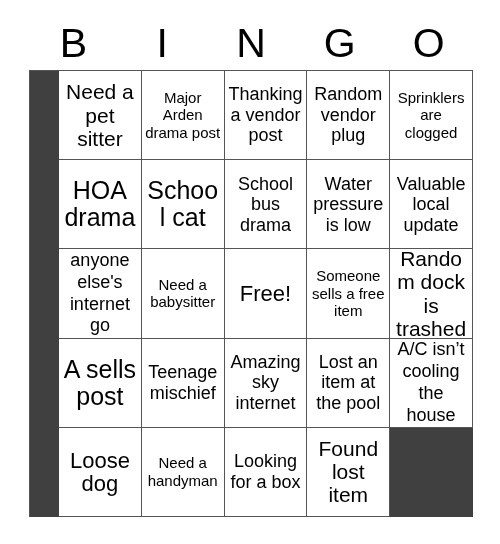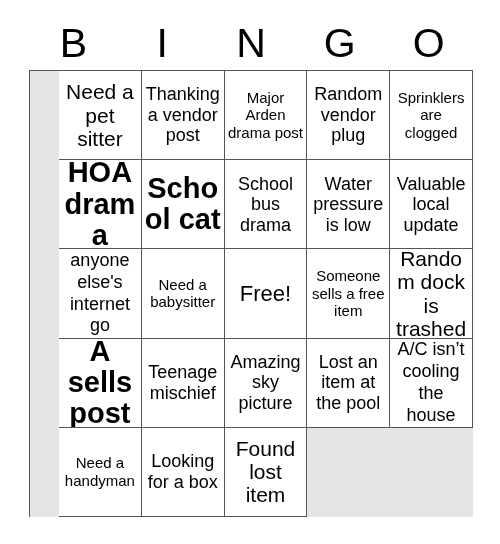--- a/index.html
+++ b/index.html
@@ -48,21 +48,21 @@
     left: 29px;
     top: 70px;
     width: 444px;
     height: 447px;
     box-sizing: border-box;
     display: grid;
     grid-template-columns: repeat(5, 1fr);
     grid-template-rows: repeat(5, 1fr);
     border-top: 1.6px solid #555555;
     border-left: 1.6px solid #555555;
-    background: #e5e5e5;
+    background: #404040;
     padding-left: 29px;
   }
   .cell {
     box-sizing: border-box;
     border-right: 1.6px solid #555555;
     border-bottom: 1.6px solid #555555;
     display: flex;
     align-items: center;
     justify-content: center;
     text-align: center;
@@ -73,21 +73,21 @@
   .cell-text {
     display: block;
     width: 100%;
     line-height: 1.12;
     color: #000000;
     word-wrap: break-word;
     hyphens: none;
   }
   
   .sz-xxl .cell-text { font-size: 22px; line-height: 1.05; }
-  .sz-xl  .cell-text { font-size: 29px; line-height: 1.08; font-weight: bold; }
+  .sz-xl  .cell-text { font-size: 25px; line-height: 1.08; }
   .sz-lg  .cell-text { font-size: 21px; line-height: 1.10; }
   .sz-md  .cell-text { font-size: 18px; line-height: 1.14; }
   .sz-sm  .cell-text { font-size: 15px; line-height: 1.18; }
   .sz-xs  .cell-text { font-size: 18px; line-height: 1.22; }
 </style>
 </head>
 <body>
 
 <div id="card">
 
@@ -97,25 +97,25 @@
     <div class="header-letter">N</div>
     <div class="header-letter">G</div>
     <div class="header-letter">O</div>
   </div>
 
   <div id="bingo-grid">
 
     <div class="cell sz-lg">
         <span class="cell-text">Need a pet sitter</span>
       </div>
+    <div class="cell sz-sm">
+        <span class="cell-text">Major Arden drama post</span>
+      </div>
     <div class="cell sz-md">
         <span class="cell-text">Thanking a vendor post</span>
-      </div>
-    <div class="cell sz-sm">
-        <span class="cell-text">Major Arden drama post</span>
       </div>
     <div class="cell sz-md">
         <span class="cell-text">Random vendor plug</span>
       </div>
     <div class="cell sz-sm">
         <span class="cell-text">Sprinklers are clogged</span>
       </div>
 
     <div class="cell sz-xl">
         <span class="cell-text">HOA drama</span>
@@ -149,29 +149,32 @@
         <span class="cell-text">Random dock is trashed</span>
       </div>
 
     <div class="cell sz-xl">
         <span class="cell-text">A sells post</span>
       </div>
     <div class="cell sz-md">
         <span class="cell-text">Teenage mischief</span>
       </div>
     <div class="cell sz-md">
-        <span class="cell-text">Amazing sky picture</span>
+        <span class="cell-text">Amazing sky internet</span>
       </div>
     <div class="cell sz-md">
         <span class="cell-text">Lost an item at the pool</span>
       </div>
     <div class="cell sz-xs">
         <span class="cell-text">A/C isn’t cooling the house</span>
       </div>
 
+    <div class="cell sz-xxl">
+        <span class="cell-text">Loose dog</span>
+      </div>
     <div class="cell sz-sm">
         <span class="cell-text">Need a handyman</span>
       </div>
     <div class="cell sz-md">
         <span class="cell-text">Looking for a box</span>
       </div>
     <div class="cell sz-lg">
         <span class="cell-text">Found lost item</span>
       </div>
 

